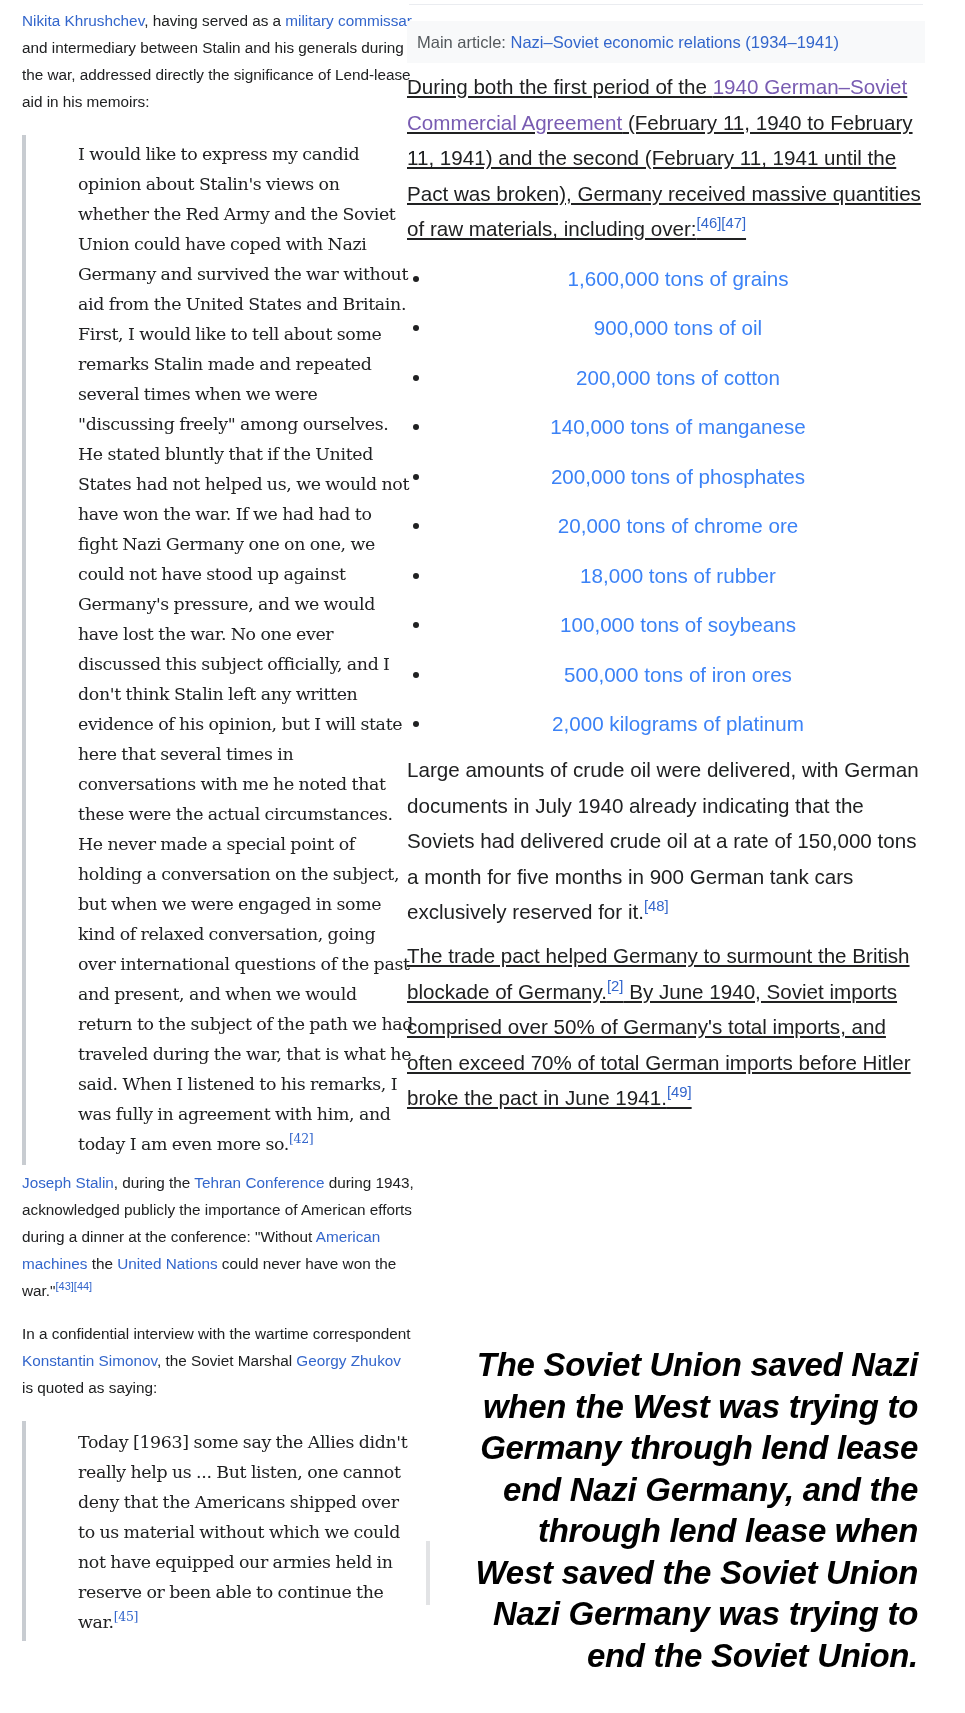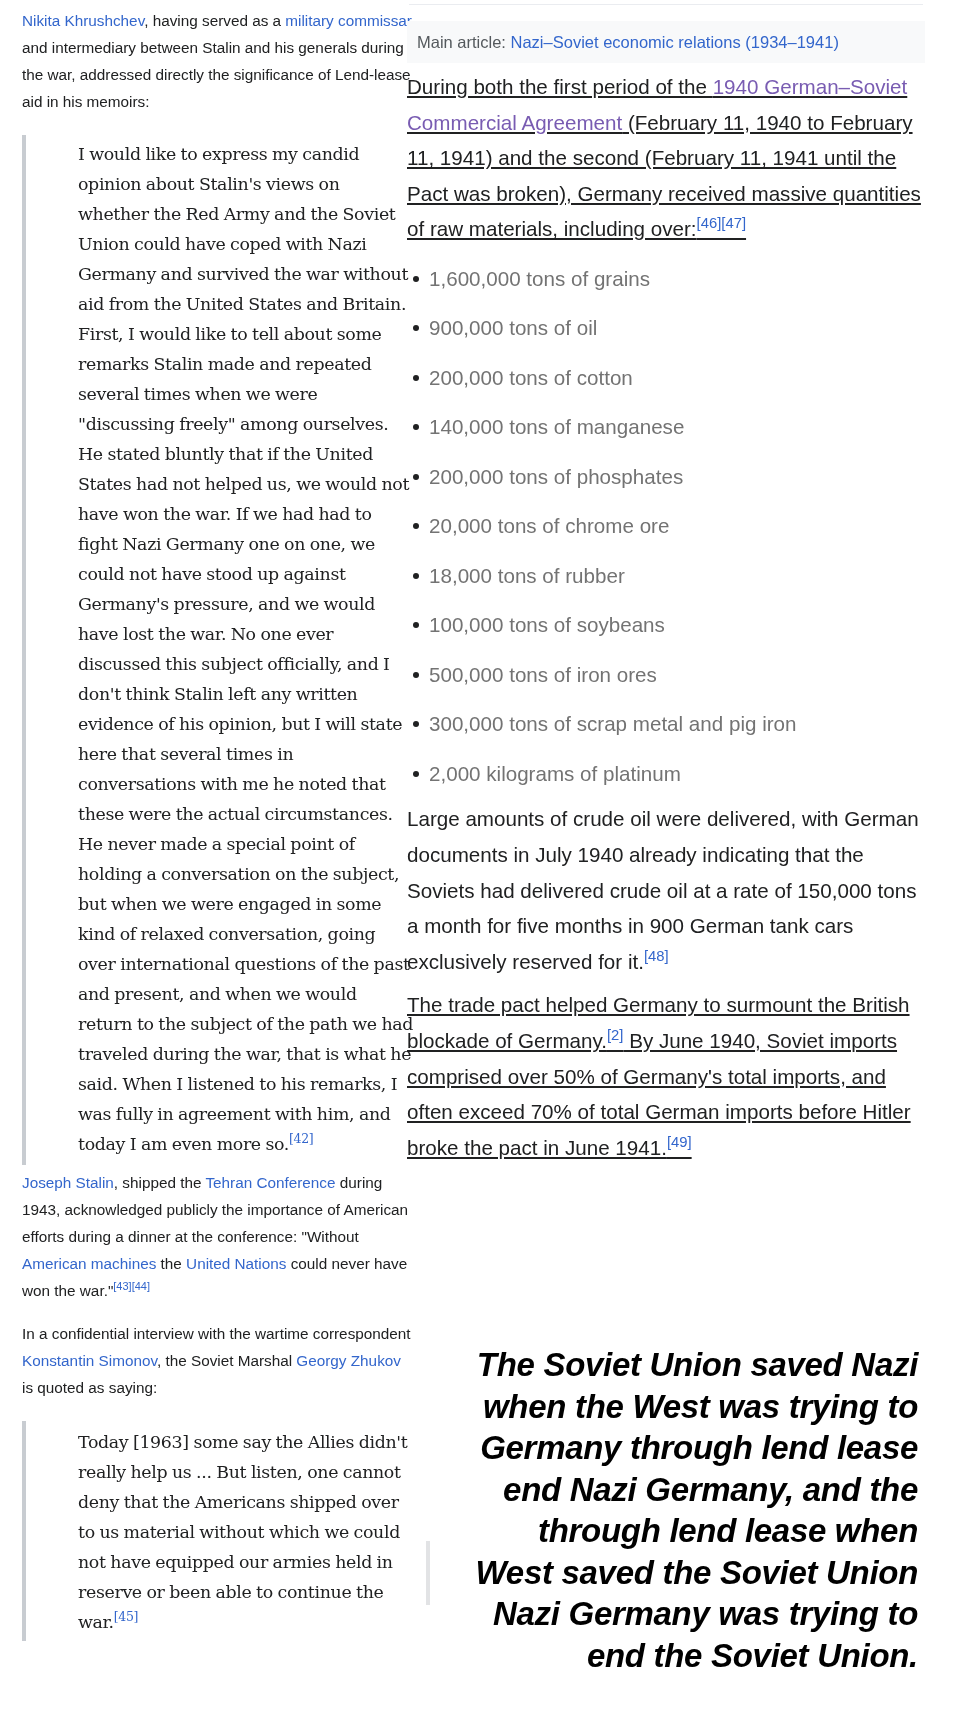--- a/index.html
+++ b/index.html
@@ -86,21 +86,22 @@
     .materials {
       list-style: none;
       margin-top: 18px;
     }
     .materials li {
       position: relative;
       padding-left: 22px;
       font-size: 20.6px;
       line-height: 28px;
       height: 49.5px;
-      color: #737373;
+      color: #3b82f6;
+      text-align: center;
     }
     .materials li .bullet {
       position: absolute;
       left: 6px;
       top: 11px;
       width: 6px;
       height: 6px;
       border-radius: 50%;
       background: #202122;
     }
@@ -140,21 +141,21 @@
 
   <p class="left-para">
     <a class="link">Nikita Khrushchev</a><span>, having served as a </span><a class="link">military commissar</a><span> and intermediary between Stalin and his generals during the war, addressed directly the significance of Lend-lease aid in his memoirs:</span>
   </p>
 
   <blockquote class="blockquote bq1">
     <span>I would like to express my candid opinion about Stalin's views on whether the Red Army and the Soviet Union could have coped with Nazi Germany and survived the war without aid from the United States and Britain. First, I would like to tell about some remarks Stalin made and repeated several times when we were "discussing freely" among ourselves. He stated bluntly that if the United States had not helped us, we would not have won the war. If we had had to fight Nazi Germany one on one, we could not have stood up against Germany's pressure, and we would have lost the war. No one ever discussed this subject officially, and I don't think Stalin left any written evidence of his opinion, but I will state here that several times in conversations with me he noted that these were the actual circumstances. He never made a special point of holding a conversation on the subject, but when we were engaged in some kind of relaxed conversation, going over international questions of the past and present, and when we would return to the subject of the path we had traveled during the war, that is what he said. When I listened to his remarks, I was fully in agreement with him, and today I am even more so.</span><sup class="ref">[42]</sup>
   </blockquote>
 
   <p class="left-para para2">
-    <a class="link">Joseph Stalin</a><span>, shipped the </span><a class="link">Tehran Conference</a><span> during 1943, acknowledged publicly the importance of American efforts during a dinner at the conference: "Without </span><a class="link">American machines</a><span> the </span><a class="link">United Nations</a><span> could never have won the war."</span><sup class="ref">[43][44]</sup>
+    <a class="link">Joseph Stalin</a><span>, during the </span><a class="link">Tehran Conference</a><span> during 1943, acknowledged publicly the importance of American efforts during a dinner at the conference: "Without </span><a class="link">American machines</a><span> the </span><a class="link">United Nations</a><span> could never have won the war."</span><sup class="ref">[43][44]</sup>
   </p>
 
   <p class="left-para para3">
     <span>In a confidential interview with the wartime correspondent </span><a class="link">Konstantin Simonov</a><span>, the Soviet Marshal </span><a class="link">Georgy Zhukov</a><span> is quoted as saying:</span>
   </p>
 
   <blockquote class="blockquote bq2">
     <span>Today [1963] some say the Allies didn't really help us ... But listen, one cannot deny that the Americans shipped over to us material without which we could not have equipped our armies held in reserve or been able to continue the war.</span><sup class="ref">[45]</sup>
   </blockquote>
 </div>
@@ -173,21 +174,20 @@
   <ul class="materials">
     <li><span class="bullet"></span><span>1,600,000 tons of grains</span></li>
     <li><span class="bullet"></span><span>900,000 tons of oil</span></li>
     <li><span class="bullet"></span><span>200,000 tons of cotton</span></li>
     <li><span class="bullet"></span><span>140,000 tons of manganese</span></li>
     <li><span class="bullet"></span><span>200,000 tons of phosphates</span></li>
     <li><span class="bullet"></span><span>20,000 tons of chrome ore</span></li>
     <li><span class="bullet"></span><span>18,000 tons of rubber</span></li>
     <li><span class="bullet"></span><span>100,000 tons of soybeans</span></li>
     <li><span class="bullet"></span><span>500,000 tons of iron ores</span></li>
-    <li><span class="bullet"></span><span>300,000 tons of scrap metal and pig iron</span></li>
     <li><span class="bullet"></span><span>2,000 kilograms of platinum</span></li>
   </ul>
 
   <p class="right-para rp2">
     <span>Large amounts of crude oil were delivered, with German documents in July 1940 already indicating that the Soviets had delivered crude oil at a rate of 150,000 tons a month for five months in 900 German tank cars exclusively reserved for it.</span><sup class="ref">[48]</sup>
   </p>
 
   <p class="right-para rp3">
     <span>The trade pact helped Germany to surmount the British blockade of Germany.</span><sup class="ref">[2]</sup><span> By June 1940, Soviet imports comprised over 50% of Germany's total imports, and often exceed 70% of total German imports before Hitler broke the pact in June 1941.</span><sup class="ref">[49]</sup>
   </p>

